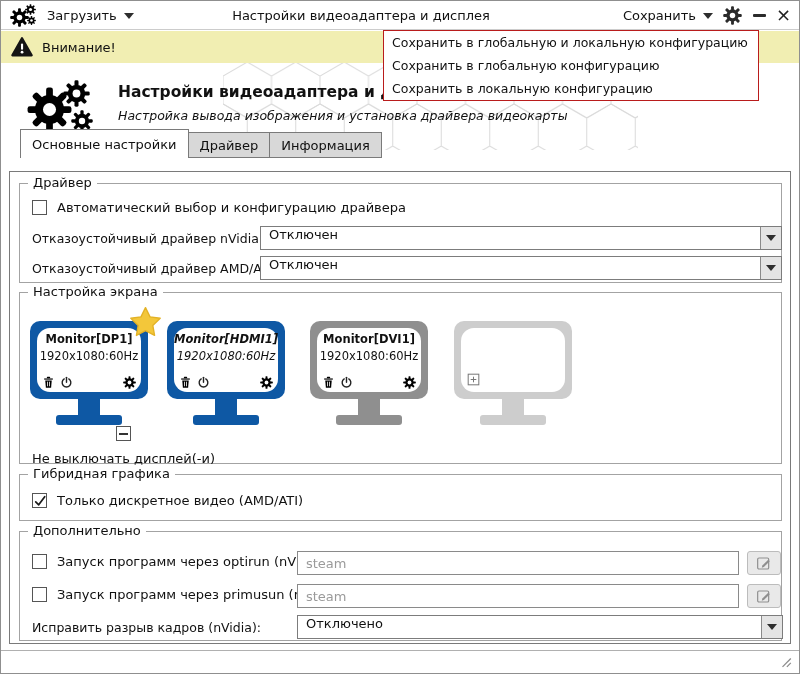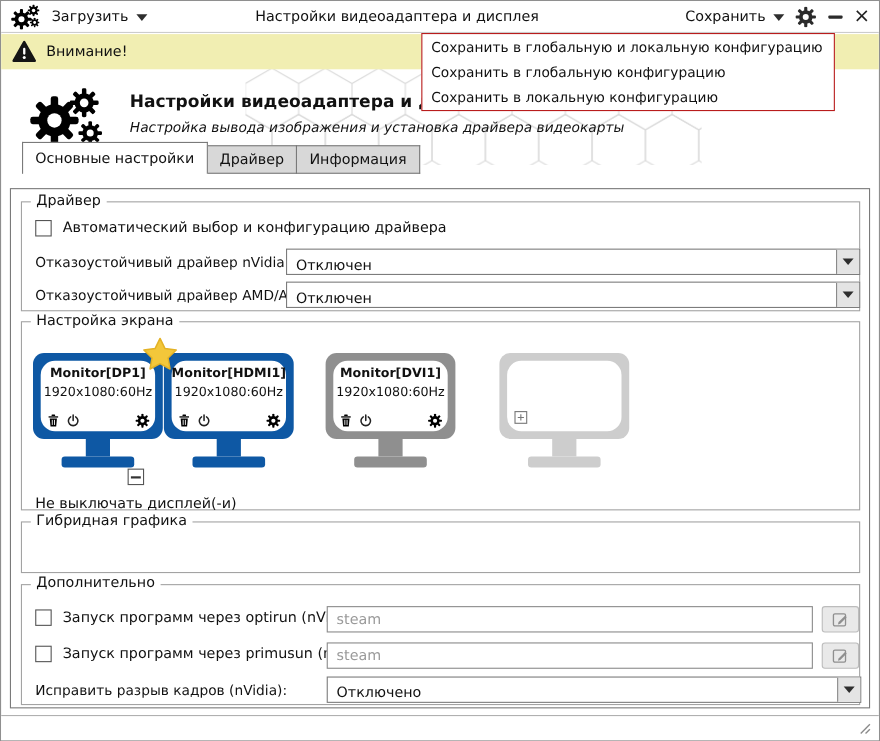--- a/index.html
+++ b/index.html
@@ -72,21 +72,21 @@
   .fs4 { left:18px; top:530px; width:763px; height:110px; }
 
   
   .cb { position:absolute; display:flex; align-items:center; gap:10px; font-size:13px; }
   .box { width:15px; height:15px; border:1px solid #555; background:#fff; flex:none;
          display:inline-flex; align-items:center; justify-content:center; }
   .box.ind::after { content:""; width:9px; height:2px; background:#333; }
   .box.chk svg { width:12px; height:12px; }
   .flabel { position:absolute; font-size:12.5px; white-space:nowrap; }
   .combo { position:absolute; height:24px; border:1px solid #7c7c7c; background:#fff;
-           display:flex; align-items:flex-end; }
+           display:flex; align-items:flex-start; }
   .combo .val { flex:1; padding:0 8px; font-size:13px; white-space:nowrap; overflow:hidden; }
   .combo .btn { width:21px; align-self:stretch; background:#e4e4e4;
                 border-left:1px solid #8a8a8a; display:flex; align-items:center; justify-content:center; }
   .tri { width:0; height:0; border-left:5px solid transparent; border-right:5px solid transparent;
          border-top:6px solid #2e2e2e; }
   .txt { position:absolute; height:24px; border:1px solid #8a8a8a; background:#fff;
          padding:0 8px; font-size:13px; font-family:inherit; color:#222; outline:none; }
   .txt::placeholder { color:#9a9a9a; }
   .editbtn { position:absolute; width:34px; height:24px; border:1px solid #bcbcbc;
              border-radius:3px; background:#e9e9e9; color:#8f8f8f;
@@ -293,21 +293,21 @@
             <svg viewBox="0 0 40 40">
                 <use href="#g-gear"></use>
               </svg>
           </div>
         </div>
       </div>
       <div class="m-neck"></div>
       <div class="m-base"></div>
     </div>
 
-    <div class="monitor" style="left:129px; --mc:#0e58a4;">
+    <div class="monitor" style="left:147px;font-style:italic; --mc:#0e58a4;">
       <div class="m-frame">
         <div class="m-screen">
           <div class="m-name">Monitor[HDMI1]</div>
           <div class="m-res">1920x1080:60Hz</div>
           <div class="m-icons">
             <svg viewBox="0 0 24 24">
                 <use href="#g-trash"></use>
               </svg>
             <svg viewBox="0 0 24 24">
                 <use href="#g-power"></use>
@@ -316,21 +316,21 @@
             <svg viewBox="0 0 40 40">
                 <use href="#g-gear"></use>
               </svg>
           </div>
         </div>
       </div>
       <div class="m-neck"></div>
       <div class="m-base"></div>
     </div>
 
-    <div class="monitor" style="left:276px; --mc:#8f8f8f;">
+    <div class="monitor" style="left:290px; --mc:#8f8f8f;">
       <div class="m-frame">
         <div class="m-screen">
           <div class="m-name">Monitor[DVI1]</div>
           <div class="m-res">1920x1080:60Hz</div>
           <div class="m-icons">
             <svg viewBox="0 0 24 24">
                 <use href="#g-trash"></use>
               </svg>
             <svg viewBox="0 0 24 24">
                 <use href="#g-power"></use>
@@ -359,20 +359,28 @@
     </div>
 
     <label class="cb" style="left:12px; top:133px;flex-direction:column;">
       <span class="box ind"></span>
       <span>Не выключать дисплей(-и)</span>
     </label>
   </div>
 
   <div class="group fs3">
     <span class="legend">Гибридная графика</span>
+    <label class="cb" style="left:12px; top:18px;">
+      <span class="box chk">
+        <svg viewBox="0 0 14 13">
+            <use href="#g-check"></use>
+          </svg>
+      </span>
+      <span>Только дискретное видео (AMD/ATI)</span>
+    </label>
   </div>
 
   <div class="group fs4">
     <span class="legend">Дополнительно</span>
 
     <label class="cb" style="left:12px; top:22px;">
       <span class="box"></span>
       <span>Запуск программ через optirun (nVidia):</span>
     </label>
     <input class="txt" style="left: 277px; top: 19px; width: 442px;" type="text" placeholder="steam">

